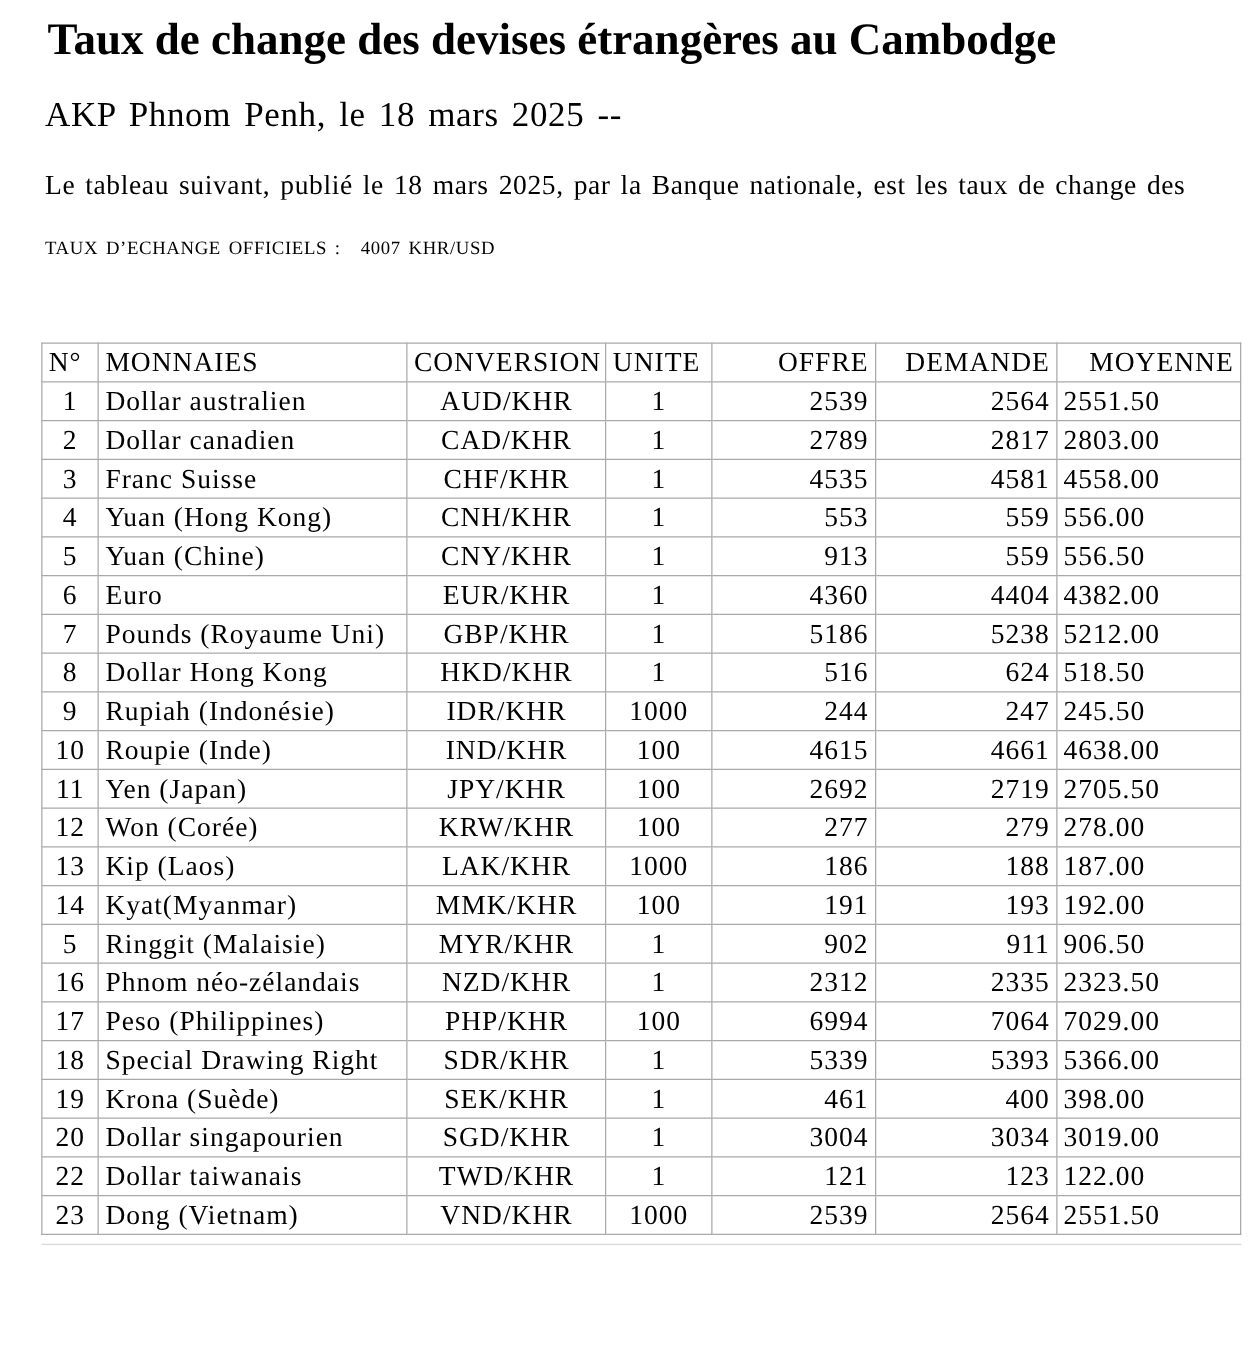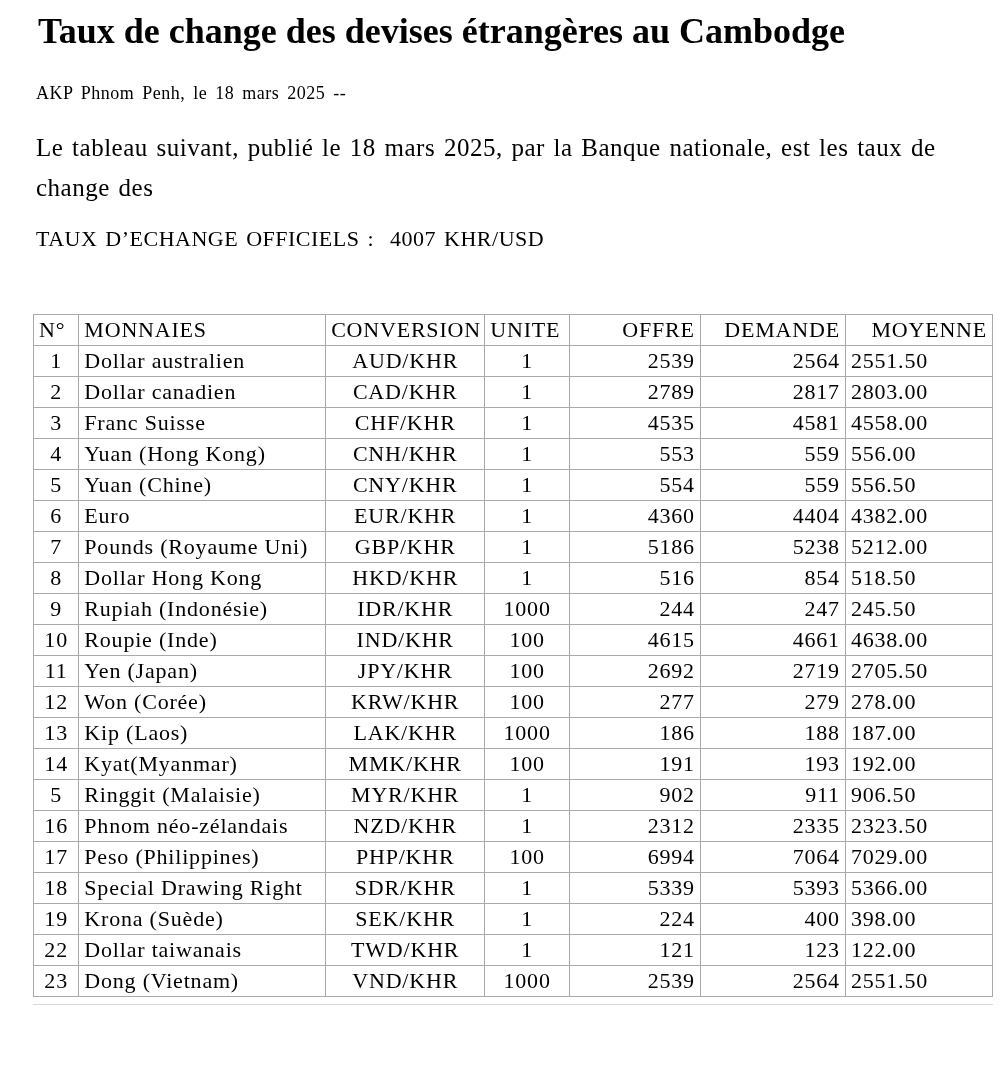--- a/index.html
+++ b/index.html
@@ -14,35 +14,35 @@
   .page { padding-left: 36px; font-family: Liberation Serif, serif; }
 
   .title {
     font-size: 36px;
     font-weight: bold;
     line-height: 1.2;
     margin: 10px 0 0 2px;
     letter-spacing: 0;
   }
   .dateline {
-    font-size: 18px;
+    font-size: 28px;
     line-height: 26px;
     margin: 27px 0 0 0;
     letter-spacing: 0.5px;
     word-spacing: 3px;
   }
   .intro {
-    font-size: 25px;
+    font-size: 22px;
     line-height: 40px;
     margin: 22px 14px 0 0;
     letter-spacing: 0.5px;
     word-spacing: 2px;
   }
   .rate-line {
-    font-size: 22px;
+    font-size: 15px;
     line-height: 26px;
     margin: 18px 0 0 0;
     letter-spacing: 0.5px;
     word-spacing: 2px;
   }
   .rate-value { margin-left: 16px; }
 
   table.fx {
     border-collapse: collapse;
     table-layout: fixed;
@@ -147,21 +147,21 @@
           <td class="c3">1</td>
           <td class="c4">553</td>
           <td class="c5">559</td>
           <td class="c6">556.00</td>
         </tr>
         <tr>
           <td class="c0">5</td>
           <td class="c1">Yuan (Chine)</td>
           <td class="c2">CNY/KHR</td>
           <td class="c3">1</td>
-          <td class="c4">554</td>
+          <td class="c4">913</td>
           <td class="c5">559</td>
           <td class="c6">556.50</td>
         </tr>
         <tr>
           <td class="c0">6</td>
           <td class="c1">Euro</td>
           <td class="c2">EUR/KHR</td>
           <td class="c3">1</td>
           <td class="c4">4360</td>
           <td class="c5">4404</td>
@@ -175,21 +175,21 @@
           <td class="c4">5186</td>
           <td class="c5">5238</td>
           <td class="c6">5212.00</td>
         </tr>
         <tr>
           <td class="c0">8</td>
           <td class="c1">Dollar Hong Kong</td>
           <td class="c2">HKD/KHR</td>
           <td class="c3">1</td>
           <td class="c4">516</td>
-          <td class="c5">854</td>
+          <td class="c5">624</td>
           <td class="c6">518.50</td>
         </tr>
         <tr>
           <td class="c0">9</td>
           <td class="c1">Rupiah (Indonésie)</td>
           <td class="c2">IDR/KHR</td>
           <td class="c3">1000</td>
           <td class="c4">244</td>
           <td class="c5">247</td>
           <td class="c6">245.50</td>
@@ -273,23 +273,32 @@
           <td class="c3">1</td>
           <td class="c4">5339</td>
           <td class="c5">5393</td>
           <td class="c6">5366.00</td>
         </tr>
         <tr>
           <td class="c0">19</td>
           <td class="c1">Krona (Suède)</td>
           <td class="c2">SEK/KHR</td>
           <td class="c3">1</td>
-          <td class="c4">224</td>
+          <td class="c4">461</td>
           <td class="c5">400</td>
           <td class="c6">398.00</td>
+        </tr>
+        <tr>
+          <td class="c0">20</td>
+          <td class="c1">Dollar singapourien</td>
+          <td class="c2">SGD/KHR</td>
+          <td class="c3">1</td>
+          <td class="c4">3004</td>
+          <td class="c5">3034</td>
+          <td class="c6">3019.00</td>
         </tr>
         <tr>
           <td class="c0">22</td>
           <td class="c1">Dollar taiwanais</td>
           <td class="c2">TWD/KHR</td>
           <td class="c3">1</td>
           <td class="c4">121</td>
           <td class="c5">123</td>
           <td class="c6">122.00</td>
         </tr>

